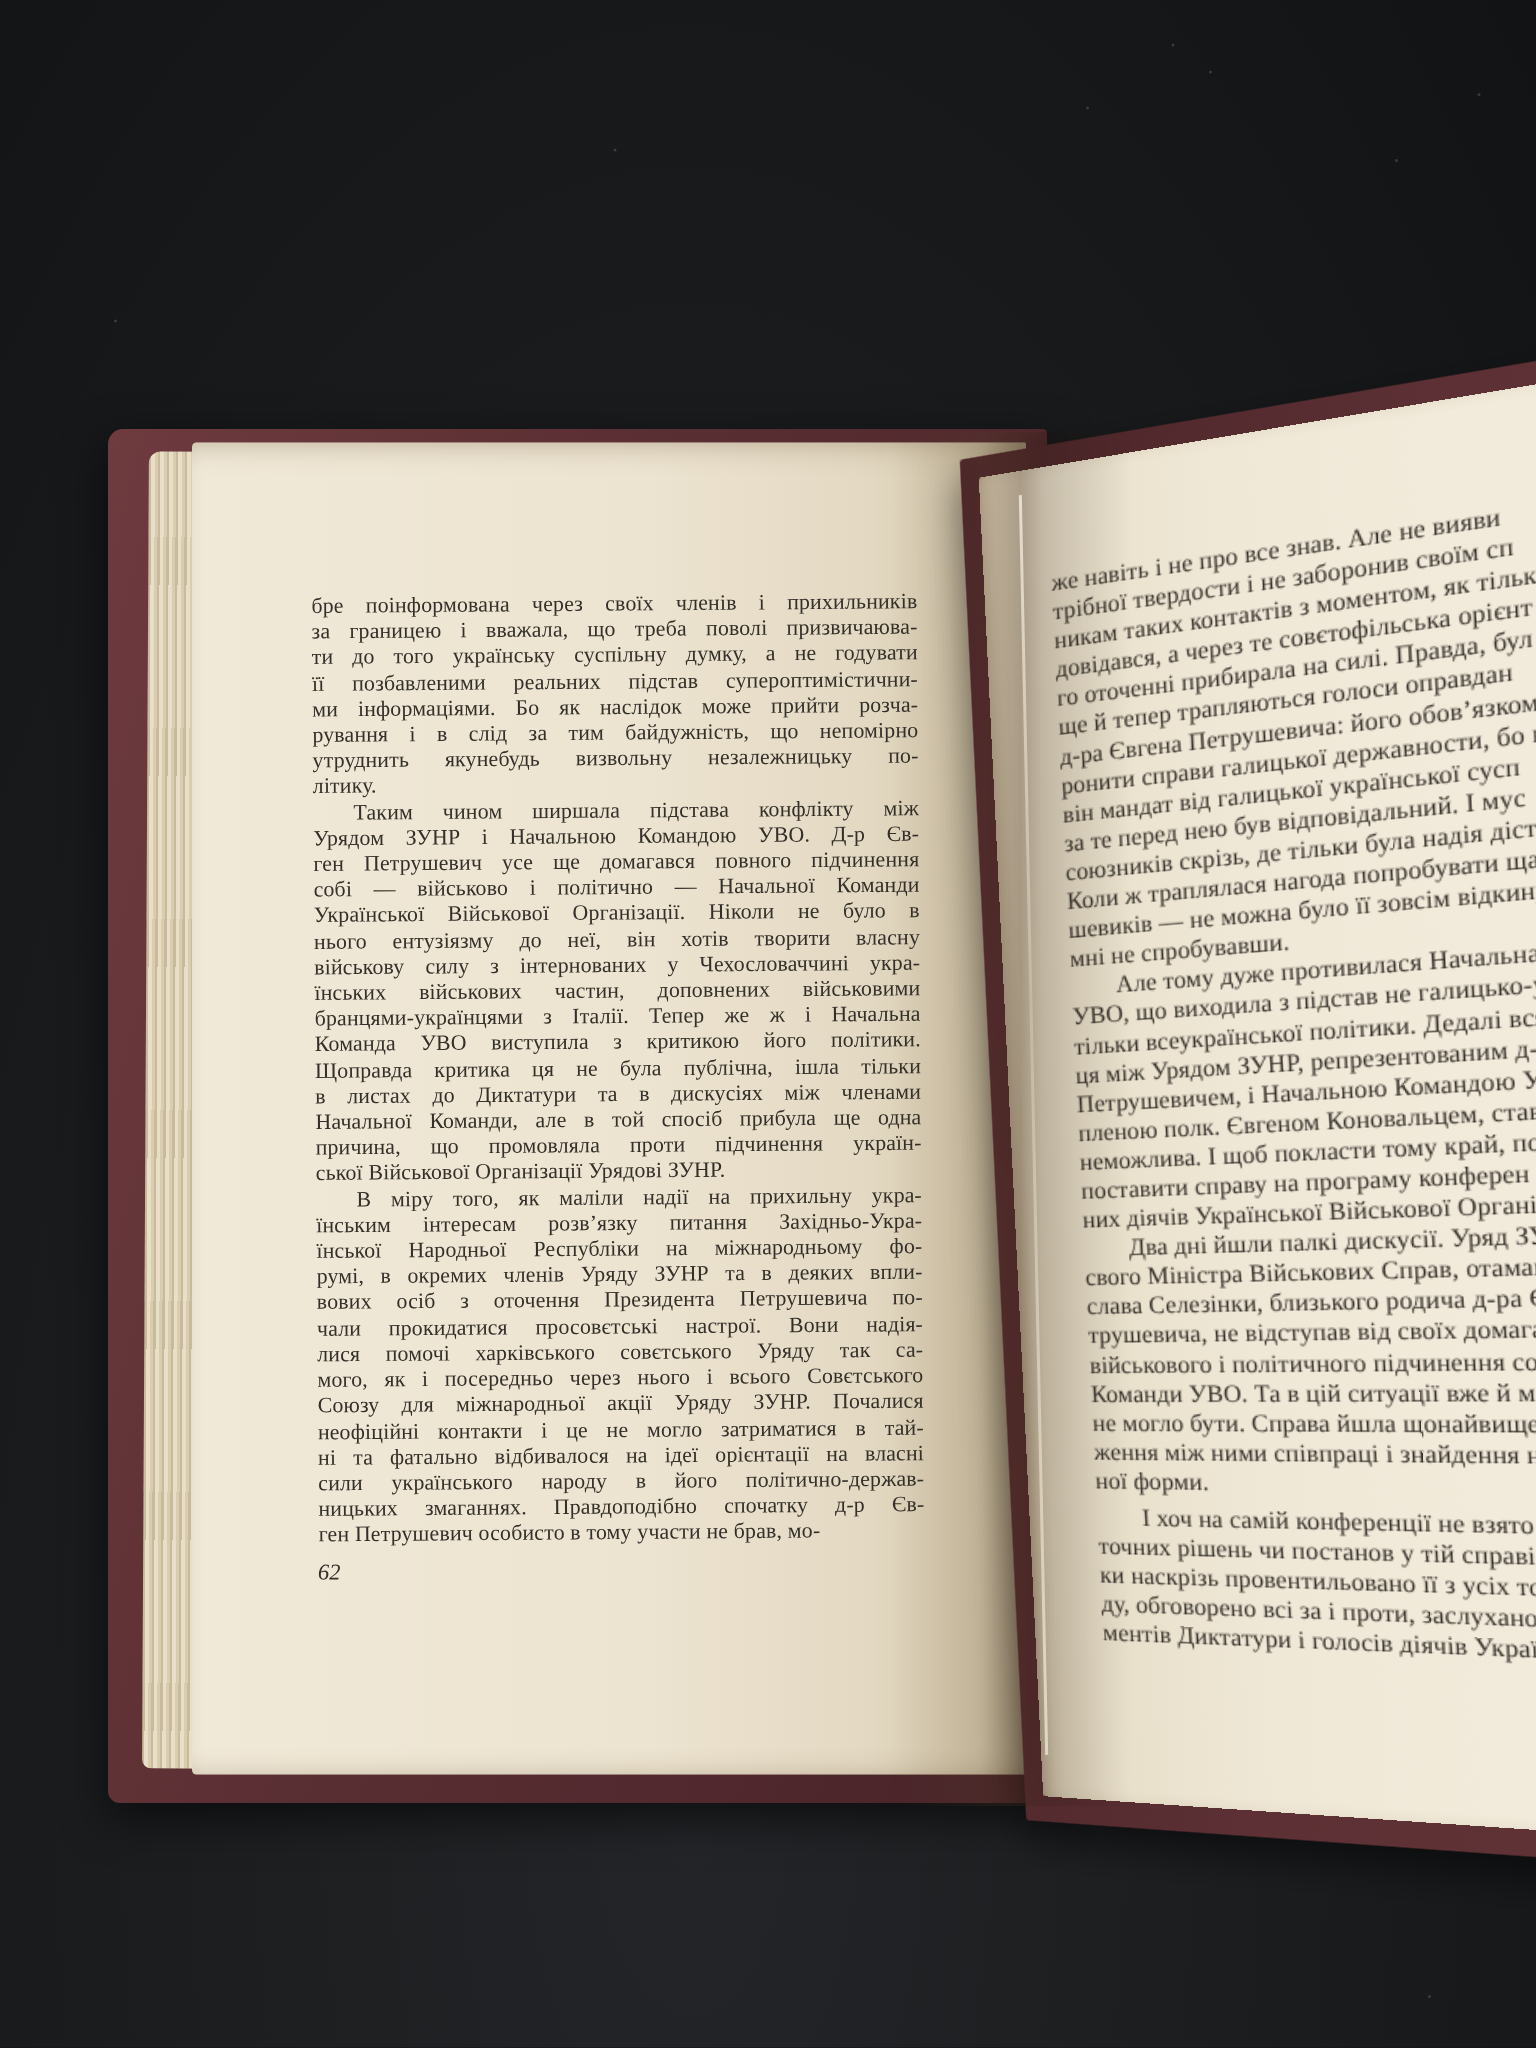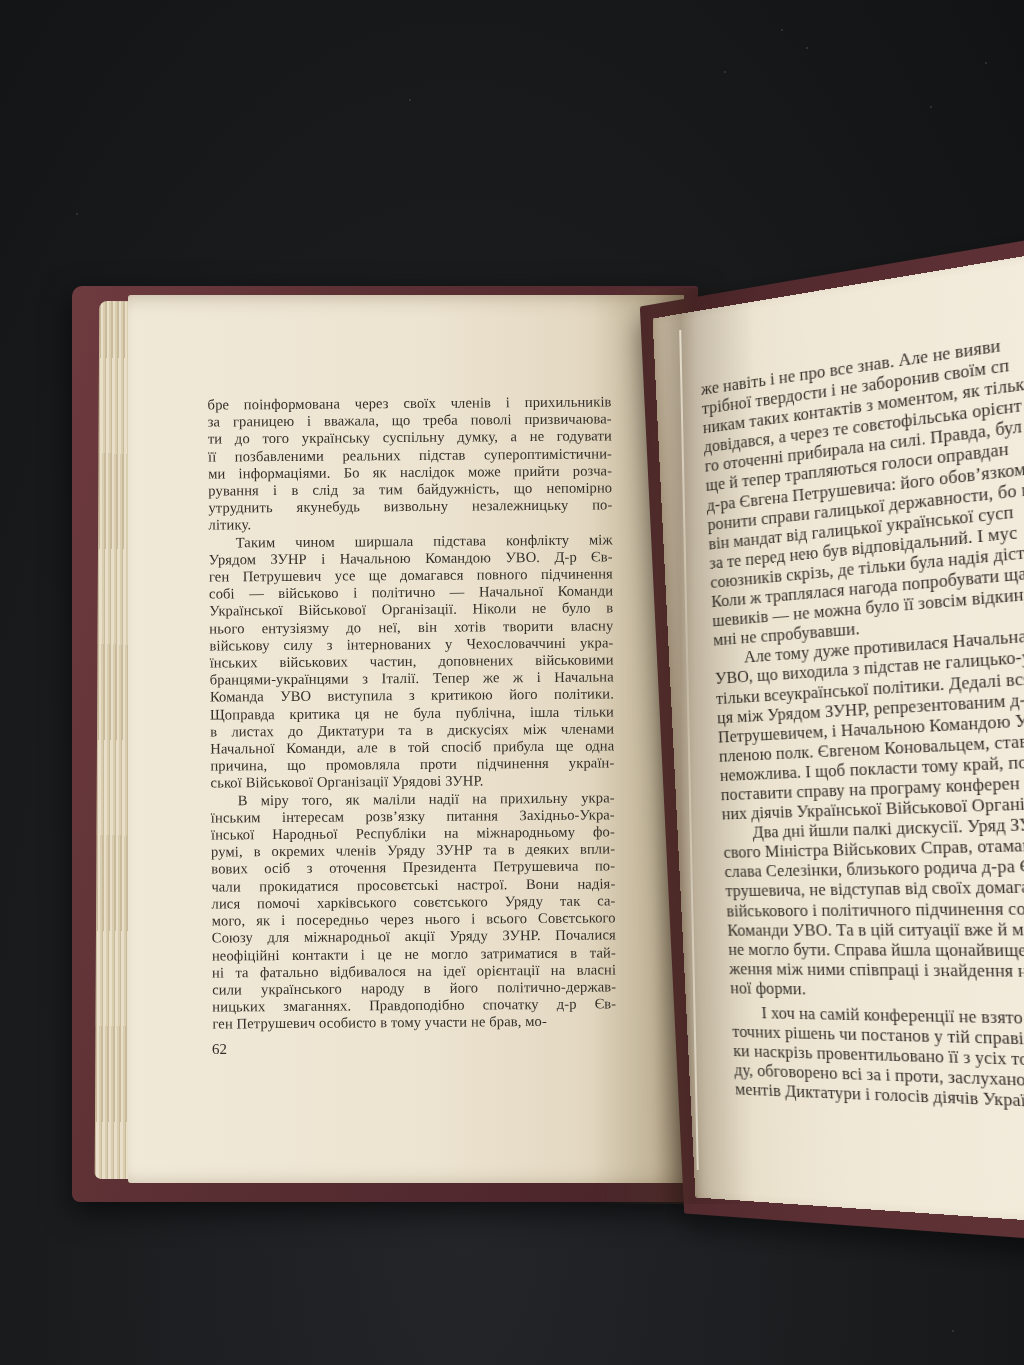--- a/index.html
+++ b/index.html
@@ -69,20 +69,21 @@
     transform:rotate(-.45deg);
     font-size:14.6px;line-height:17.2px;color:#332f29;
     letter-spacing:.1px;
   }
   .left-text .text-line{text-align:justify;text-align-last:justify;}
   .left-text .text-line.last{text-align-last:left;}
   .left-text .para.indent .text-line.first{text-indent:27px;}
   .page-number{
     position:absolute;left:84px;top:746px;font-size:15px;color:#332f29;
     transform:rotate(-.45deg);
+    font-style:italic;
   }
   .right-text{
     position:absolute;left:46px;top:68px;width:520px;
     font-size:16px;line-height:19.1px;color:#342f29;
     letter-spacing:.1px;
   }
   .right-text .text-line{white-space:nowrap;}
   .right-text .para.indent .text-line.first{text-indent:30px;}
   .right-text .para.gap{margin-top:5px;}
 </style>

